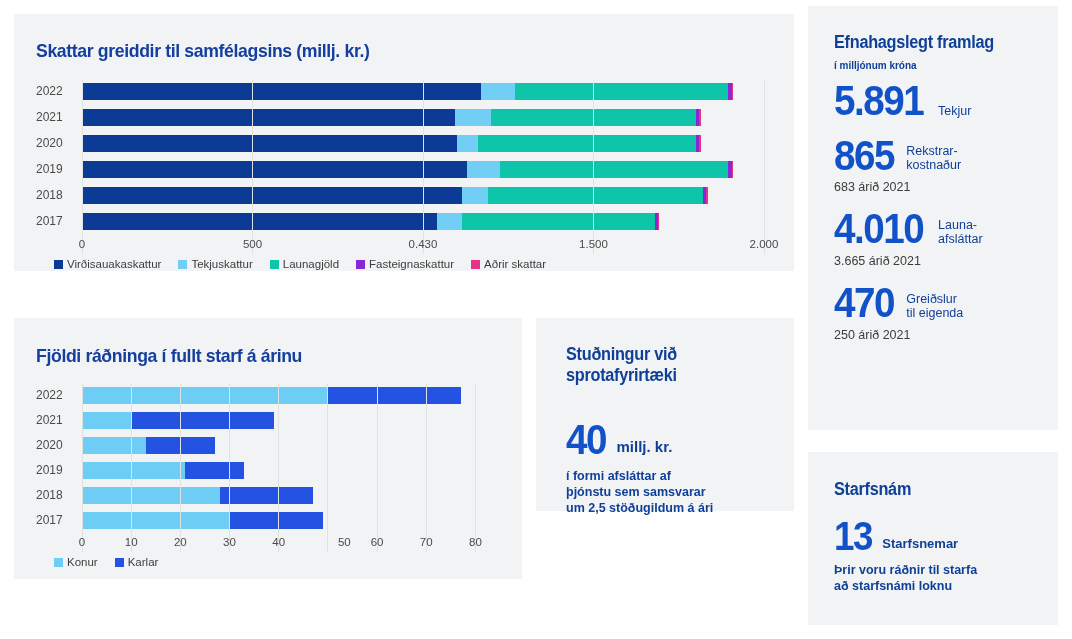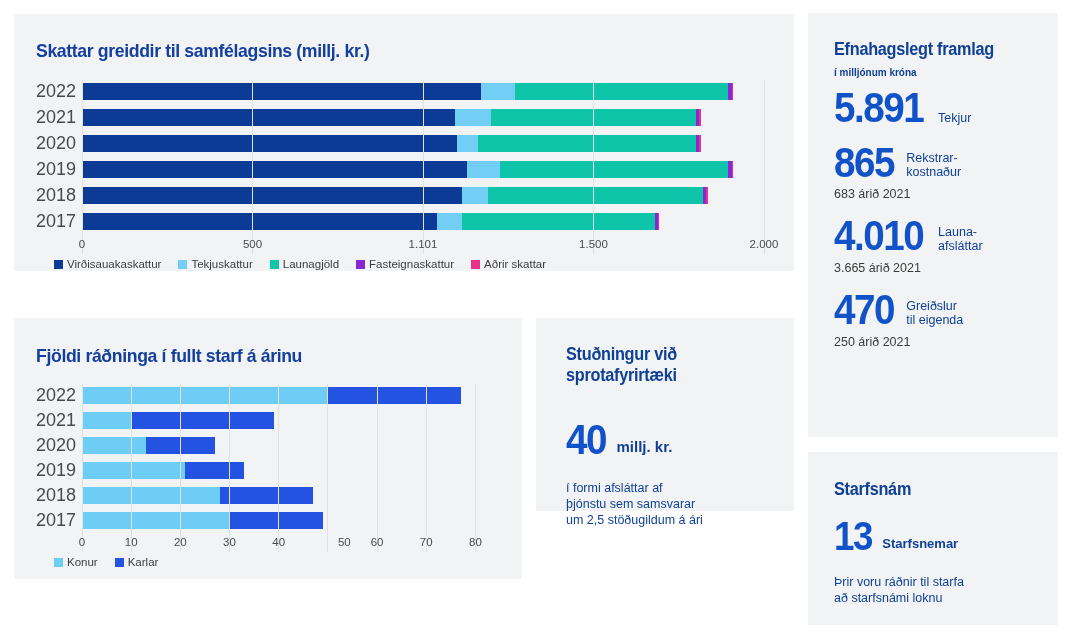--- a/index.html
+++ b/index.html
@@ -59,28 +59,28 @@
     font-size: 12.5px;
     line-height: 1.12;
     padding-bottom: 3px;
     white-space: pre-line;
   }
   .stat-note {
     color: #3c3c3c;
     font-size: 12.5px;
     margin-top: 5px;
   }
-  .stat-note-blue { color: #0f4098; font-size: 12.5px; line-height: 1.28; margin-top: 14px; white-space: pre-line; }
+  .stat-note-blue { color: #0f4098; font-size: 12.5px; line-height: 1.28; margin-top: 2px; white-space: pre-line; font-weight: bold; }
 
   
   .plot { position: relative; }
   .plot-rows { position: relative; }
   .bar-row { position: relative; display: flex; align-items: center; }
   .row-label {
-    font-size: 18px; color: #4a4a4a; text-align: right;
+    font-size: 12px; color: #4a4a4a; text-align: right;
     padding-right: 23px; flex: 0 0 auto;
   }
   .track { position: relative; flex: 1 1 auto; }
   .bar { display: flex; height: 100%; width: 100%; }
   .seg { height: 100%; }
   .gridlines { position: absolute; top: 0; bottom: 0; left: 0; right: 0; pointer-events: none; }
   .gridline { position: absolute; top: 0; bottom: 0; width: 1px; background: #e0e1e3; }
   .axis { position: relative; height: 18px; }
   .tick { position: absolute; top: 2px; font-size: 11.5px; color: #4a4a4a; transform: translateX(-50%); white-space: nowrap; }
 
@@ -174,21 +174,21 @@
         <div class="gridlines" style="left: 46px;">
           <div class="gridline" style="left: calc(0% - 0.5px);"></div>
           <div class="gridline" style="left: calc(25% - 0.5px);"></div>
           <div class="gridline" style="left: calc(50% - 0.5px);"></div>
           <div class="gridline" style="left: calc(75% - 0.5px);"></div>
           <div class="gridline" style="left: calc(100% - 0.5px);"></div>
         </div>
         <div class="axis" style="margin-left: 46px;">
           <div class="tick" style="left: 0%;">0</div>
           <div class="tick" style="left: 25%;">500</div>
-          <div class="tick" style="left: 50%;">1.101</div>
+          <div class="tick" style="left: 50%;">0.430</div>
           <div class="tick" style="left: 75%;">1.500</div>
           <div class="tick" style="left: 100%;">2.000</div>
         </div>
       </div>
     <div id="taxes-legend" class="legend" style="position:absolute; left:40px; top:244px;">
         <div class="legend-item">
           <span class="legend-swatch" style="background: rgb(11, 59, 148);"></span>
           <span class="legend-text">Virðisauakaskattur</span>
         </div>
         <div class="legend-item">
@@ -309,21 +309,21 @@
 sprotafyrirtæki</div>
     <div class="stat" style="position:absolute; left:30px; top:103px;">
       <div class="stat-num">40</div>
       <div class="stat-unit" style="font-weight:bold; font-size:15px; padding-bottom:4px;">millj. kr.</div>
     </div>
     <div class="stat-note-blue" style="position:absolute; left:30px; top:148px;">í formi afsláttar af
 þjónstu sem samsvarar
 um 2,5 stöðugildum á ári</div>
   </div>
 
-  <div class="panel" style="left:808px; top:13px; width:250px; height:424px;">
+  <div class="panel" style="left:808px; top:6px; width:250px; height:424px;">
     <div class="card-title" style="position:absolute; left:26px; top:26px;">Efnahagslegt framlag</div>
     <div class="card-sub-small" style="position:absolute; left:26px; top:50px;">í milljónum króna</div>
     <div id="economic-stats" style="position:absolute; left:26px; top:76px; right:14px;">
         <div style="margin-bottom: 16px;">
           <div class="stat">
             <div class="stat-num">5.891</div>
             <div class="stat-unit">Tekjur</div>
           </div>
         </div>
         <div style="margin-bottom: 16px;">

